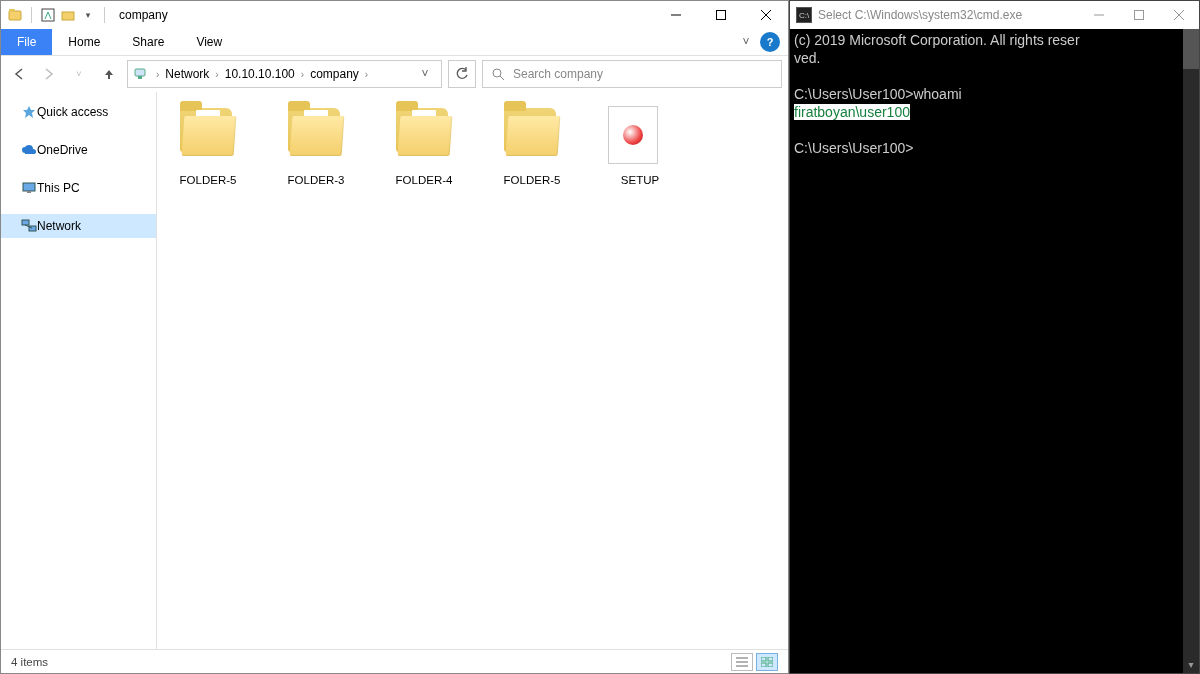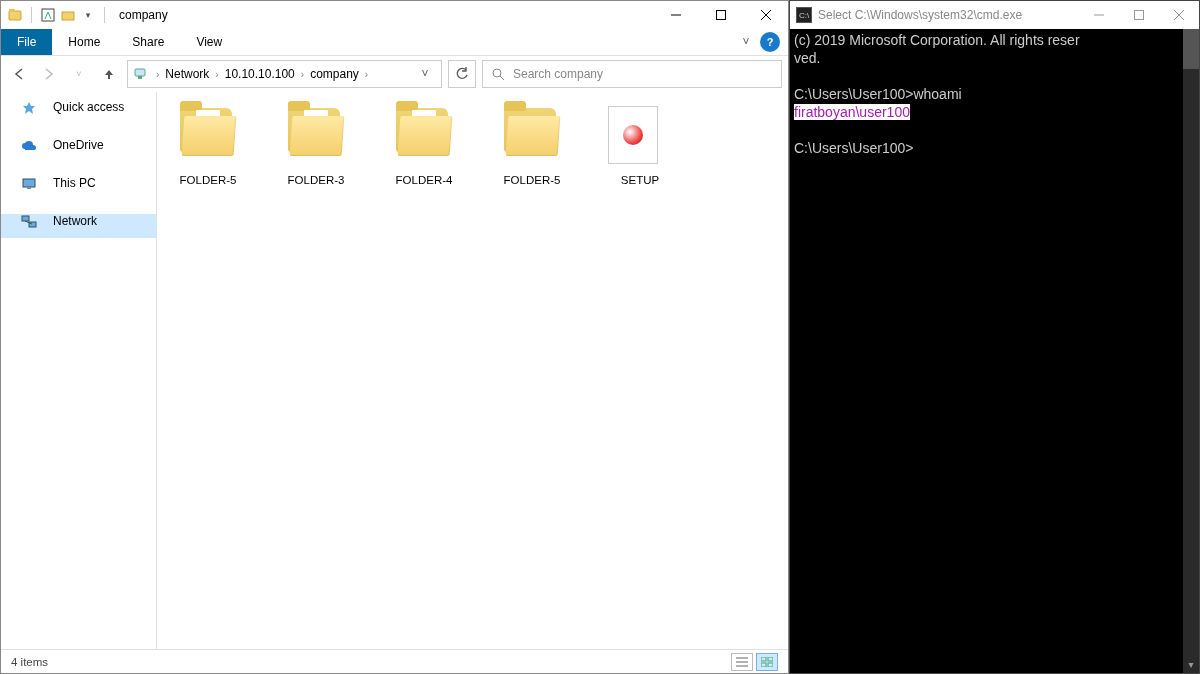--- a/index.html
+++ b/index.html
@@ -11,41 +11,41 @@
 .ex-title .qat { display: flex; align-items: center; gap: 4px; padding: 0 6px; }
 .qat-ico { width: 16px; height: 16px; display: flex; align-items: center; justify-content: center; }
 .ex-title .sep { width: 1px; height: 16px; background: #ccc; margin: 0 4px; }
 .ex-title .title-text { padding-left: 4px; }
 .ex-title .spacer { flex: 1; }
 .winbtn { width: 45px; height: 28px; display: flex; align-items: center; justify-content: center; }
 .winbtn svg { stroke: #000; fill: none; }
 
 .ribbon { height: 27px; display: flex; align-items: stretch; border-bottom: 1px solid #e1e1e1; font-size: 12px; }
 .ribbon .tab { padding: 0 16px; display: flex; align-items: center; color: #000; }
-.ribbon .tab.file { background: #0369a1; color: #fff; }
+.ribbon .tab.file { background: #3b82f6; color: #fff; }
 .ribbon .rspacer { flex: 1; }
 .ribbon .chev { width: 28px; display: flex; align-items: center; justify-content: center; color: #666; }
 .ribbon .help { width: 20px; height: 20px; margin: 3px 8px 0 0; border-radius: 50%; background: #1979ca; color: #fff; display: flex; align-items: center; justify-content: center; font-size: 11px; font-weight: bold; }
 
 .navbar { height: 36px; display: flex; align-items: center; padding: 4px 6px; gap: 6px; }
 .navbtn { width: 24px; height: 24px; display: flex; align-items: center; justify-content: center; color: #555; }
 .navbtn.dis { color: #bbb; }
 .bcrumb { flex: 1; height: 28px; border: 1px solid #ccc; display: flex; align-items: center; font-size: 12px; padding: 0 4px; }
 .bcrumb .bc-ico { width: 16px; height: 16px; margin-right: 4px; }
 .bcrumb .seg { padding: 0 2px; }
 .bcrumb .chevr { color: #888; padding: 0 4px; font-size: 10px; }
 .bcrumb .bspacer { flex: 1; }
 .bcrumb .ddown { width: 24px; text-align: center; color: #666; }
 .refresh { width: 28px; height: 28px; border: 1px solid #ccc; display: flex; align-items: center; justify-content: center; color: #555; }
 .search { width: 300px; height: 28px; border: 1px solid #ccc; display: flex; align-items: center; padding: 0 8px; color: #888; font-size: 12px; }
 .search .sico { margin-right: 8px; }
 
 .ex-body { flex: 1; display: flex; overflow: hidden; }
 .sidebar { width: 156px; border-right: 1px solid #e1e1e1; padding-top: 8px; font-size: 12px; }
-.side-item { display: flex; align-items: flex-start; height: 24px; padding-left: 20px; gap: 16px; }
+.side-item { display: flex; align-items: center; height: 24px; padding-left: 20px; gap: 0; }
 .side-item.sel { background: #cde8ff; }
 .side-ico { width: 16px; height: 16px; display: flex; align-items: center; justify-content: center; }
 .side-gap { height: 14px; }
 .content { flex: 1; display: flex; flex-wrap: wrap; align-content: flex-start; padding: 12px 12px; gap: 10px 30px; }
 .item { width: 78px; display: flex; flex-direction: column; align-items: center; font-size: 11.5px; text-align: center; cursor: default; }
 .item .ico { width: 64px; height: 64px; margin-bottom: 6px; }
 .item .lbl { white-space: nowrap; }
 
 .folder-ico { position: relative; width: 64px; height: 52px; }
 .folder-back { position: absolute; left: 4px; top: 4px; width: 52px; height: 44px; background: linear-gradient(#f0d476,#e7c457); border-radius: 2px 6px 3px 3px; }
@@ -60,21 +60,21 @@
 .statusbar .sspacer { flex: 1; }
 .viewbtn { width: 22px; height: 18px; border: 1px solid #bbb; margin-left: 3px; display: flex; align-items: center; justify-content: center; }
 .viewbtn.sel { background: #cde8ff; border-color: #7ab0e0; }
 
 .cmd-title { height: 28px; background: #fff; display: flex; align-items: center; font-size: 12px; color: #888; }
 .cmd-title .cico { width: 16px; height: 16px; margin: 0 6px; background: #222; border: 1px solid #555; display:flex; align-items:center; justify-content:center; color:#ccc; font-size:8px; }
 .cmd-title .ctext { flex: 1; overflow: hidden; text-overflow: ellipsis; white-space: nowrap; }
 .cmd-title .cwbtn { width: 40px; height: 28px; display: flex; align-items: center; justify-content: center; }
 .cmd-title .cwbtn svg { stroke: #999; fill: none; }
 .cmd-body { flex: 1; background: #000; color: #ccc; font-size: 14px; line-height: 18px; padding: 2px 4px; position: relative; font-family: Consolas, monospace; white-space: pre; }
-.cmd-body .hl { background: #fff; color: #a21caf; }
+.cmd-body .hl { background: #fff; color: #15803d; }
 .cmd-scroll { position: absolute; right: 0; top: 0; width: 16px; height: 100%; background: #2a2a2a; }
 .cmd-scroll .thumb { position: absolute; top: 0; width: 16px; height: 40px; background: #555; }
 .cmd-scroll .arrow { position: absolute; width: 16px; height: 16px; display: flex; align-items:center; justify-content:center; color:#999; font-size:10px; }
 .cmd-scroll .arrow.up { top: 0; }
 .cmd-scroll .arrow.down { bottom: 0; }
 svg { display: block; }
 </style>
 </head>
 <body>
 

